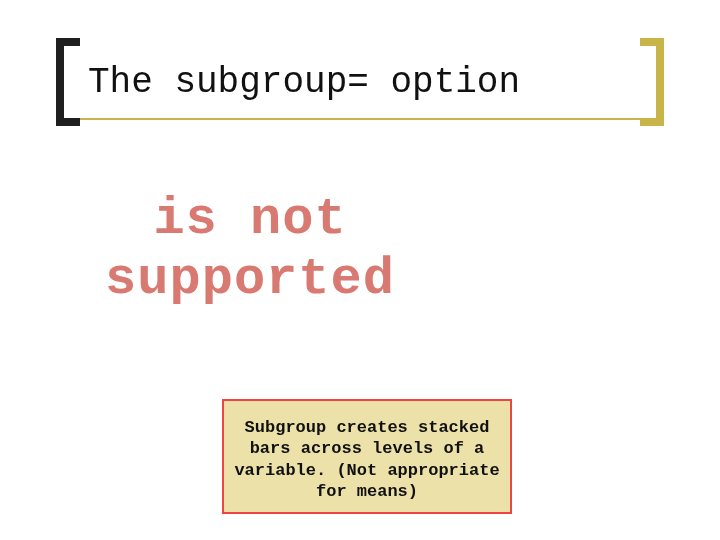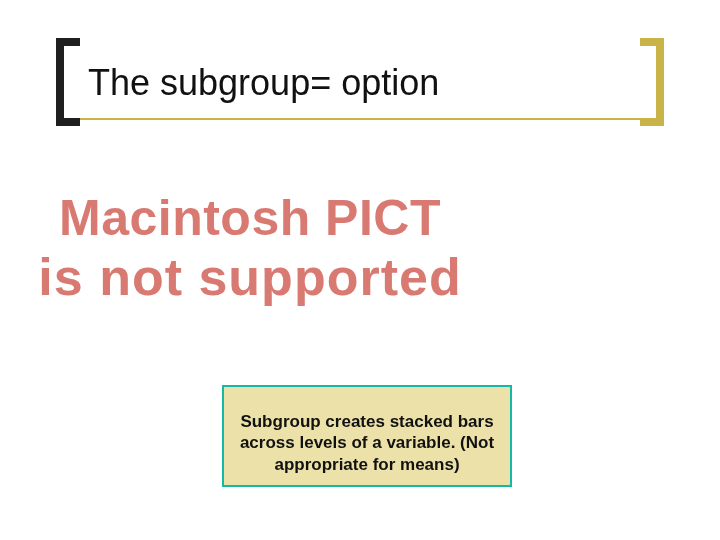--- a/index.html
+++ b/index.html
@@ -1,15 +1,15 @@
 <!DOCTYPE html>
 <html><head>
 <meta charset="utf-8">
 <style>
-  * { margin: 0; padding: 0; box-sizing: border-box; }
+  * { margin: 0; padding: 0; box-sizing: border-box; font-family: Liberation Mono, monospace; }
   body {
     width: 720px;
     height: 540px;
     background: #ffffff;
     font-family: Arial, Helvetica, sans-serif;
     position: relative;
     overflow: hidden;
   }
   .bracket-left {
     position: absolute;
@@ -55,41 +55,40 @@
     font-weight: 700;
     color: #d87a72;
     line-height: 1.15;
   }
   .error-msg .l1 { font-size: 50px; letter-spacing: 0.5px; }
   .error-msg .l2 { font-size: 52px; letter-spacing: 0.5px; }
   .error-msg .l3 { font-size: 52px; letter-spacing: 1px; }
   .caption-box {
     position: absolute;
     left: 222px;
-    top: 385px;
+    top: 399px;
     width: 290px;
     background: #ece1a8;
-    border: 2px solid #14b8a6;
-    padding: 24px 10px 10px 10px;
+    border: 2px solid #ef4444;
+    padding: 16px 10px 10px 10px;
     text-align: center;
     font-size: 17px;
     font-weight: 700;
     color: #111;
     line-height: 1.25;
   }
 </style>
 </head>
 <body>
 
 <div class="bracket-left"></div>
 <div class="bracket-right"></div>
 <div class="title-line"></div>
 
 <div class="title">The subgroup= option</div>
 
 <div class="error-msg">
-  <div class="l1">Macintosh PICT</div>
   <div class="l3">is not supported</div>
 </div>
 
 <div class="caption-box">
   <span>Subgroup creates stacked bars across levels of a variable.  (Not appropriate for means)</span>
 </div>
 
 </body></html>

